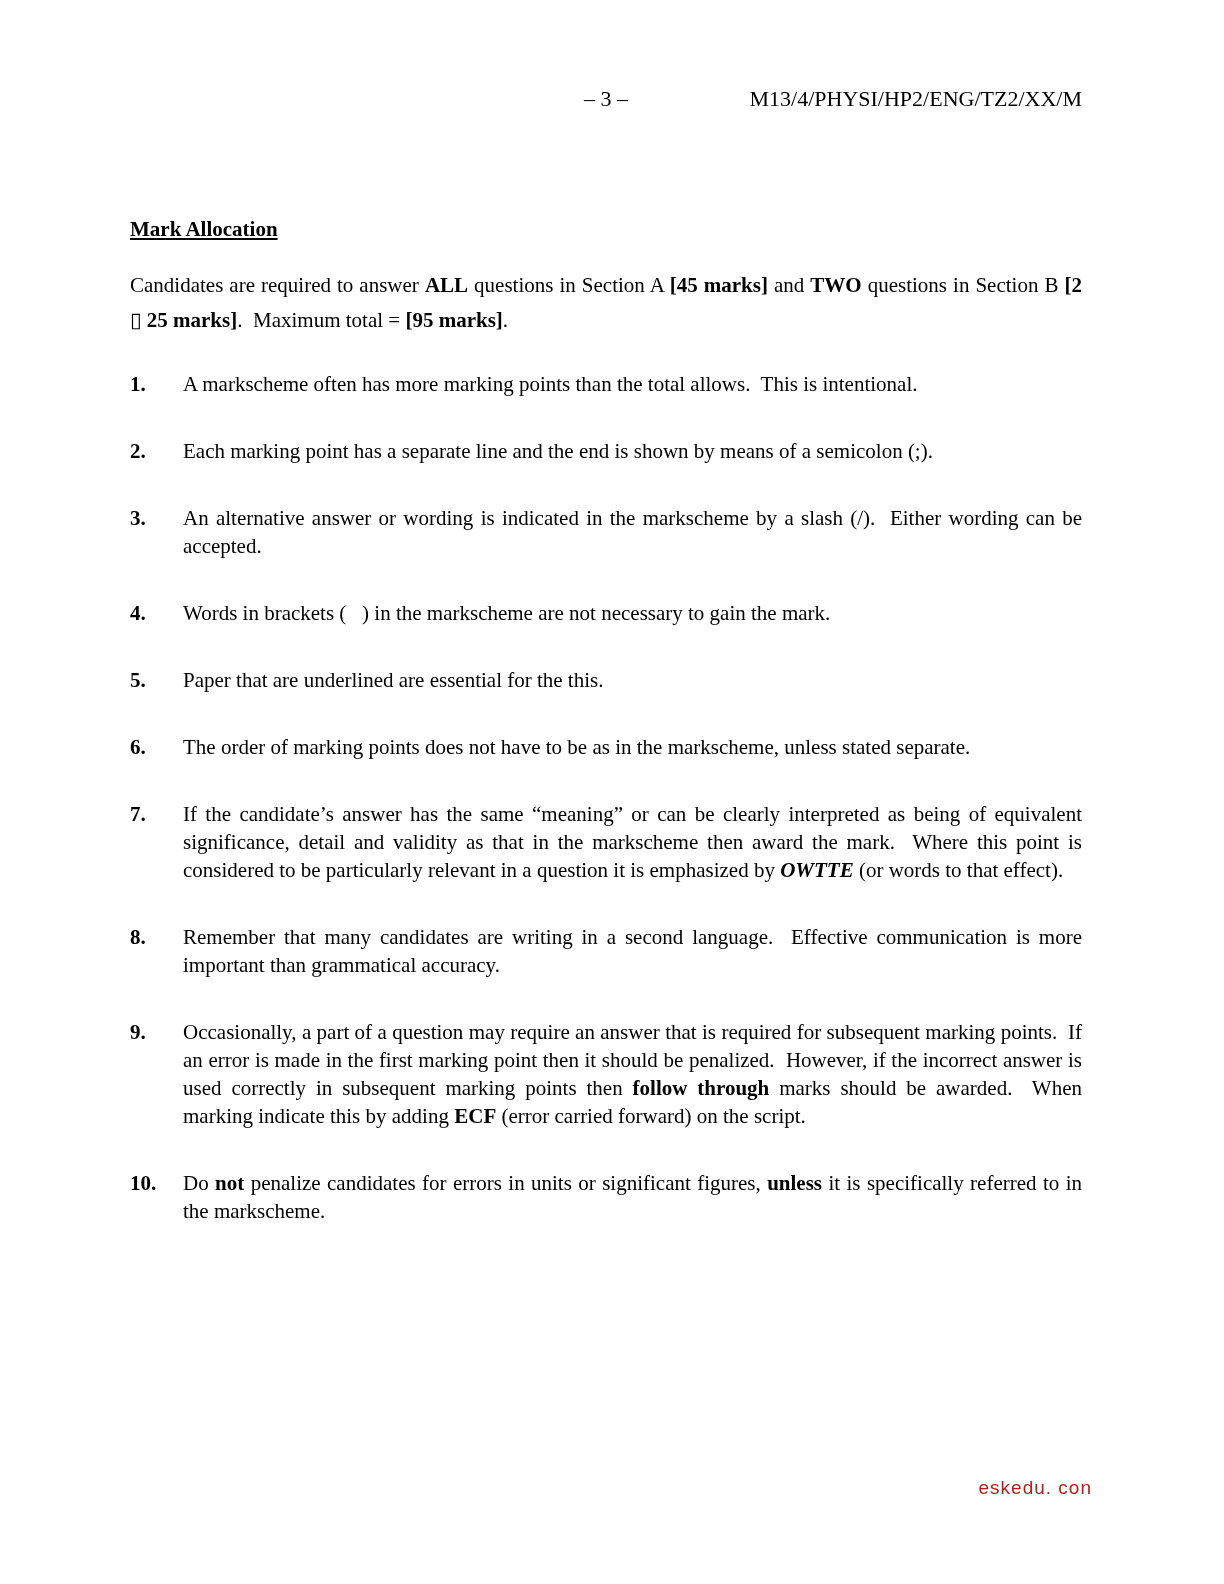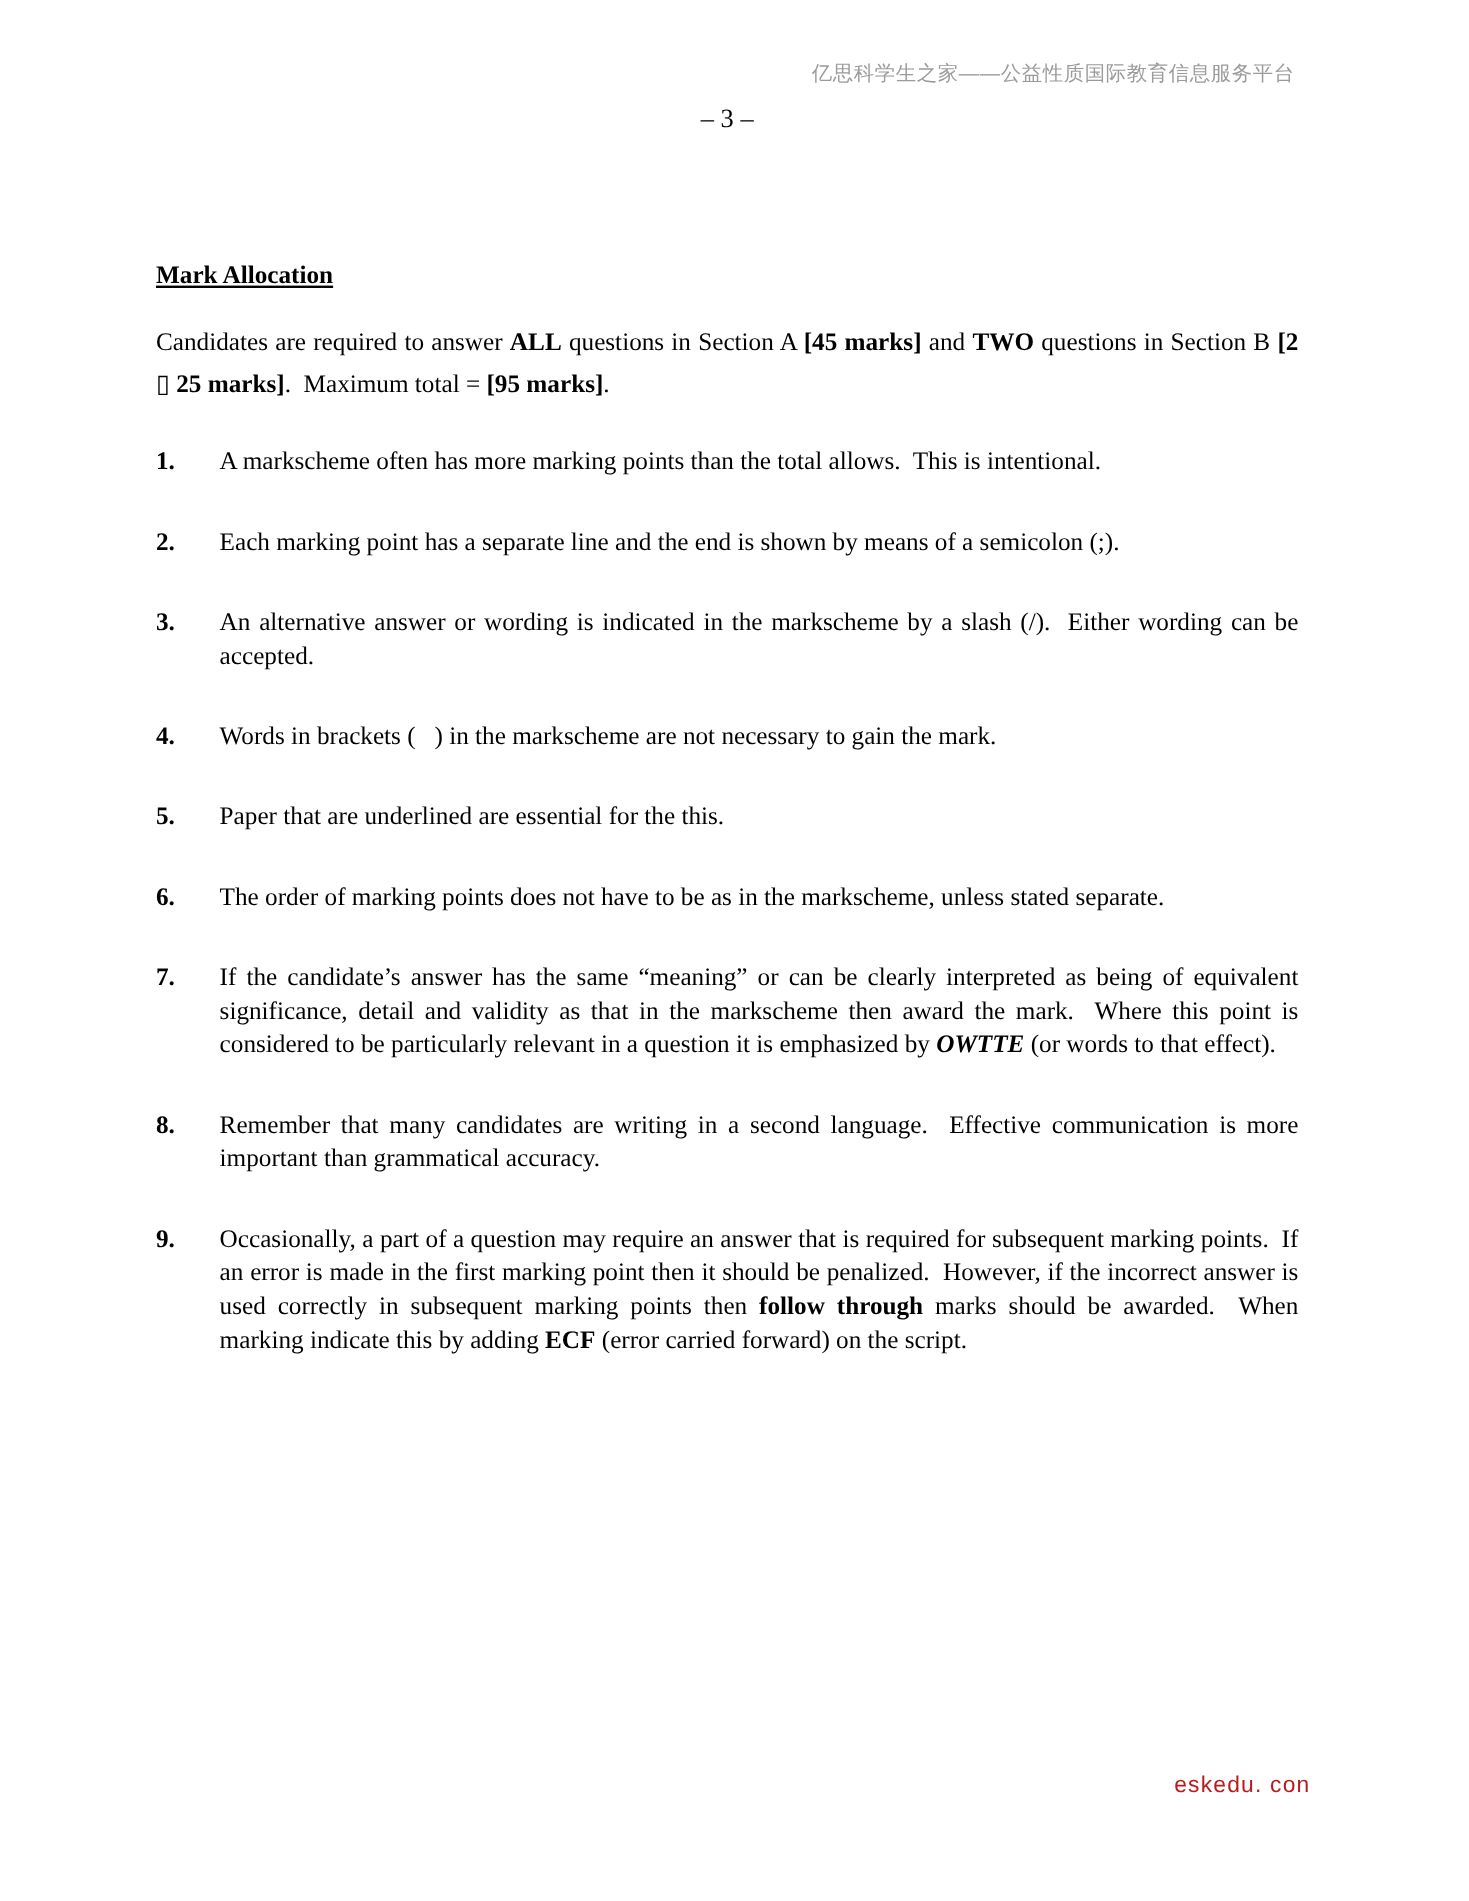--- a/index.html
+++ b/index.html
@@ -84,24 +84,24 @@
     font-size: 19px;
     color: #b91c1c;
     letter-spacing: 1px;
   }
 </style>
 </head>
 <body>
 
 <div class="page">
 
-  <div class="banner">亿思科学生之家——公益性质国际教育信息服务平台</div>
 
   <div class="header-row">
     <span class="page-num">– 3 –</span>
+    <span class="paper-code">M13/4/PHYSI/HP2/ENG/TZ2/XX/M</span>
   </div>
 
   <div class="content">
 
 
     <h2 class="section-heading">Mark Allocation</h2>
 
     <p class="intro"><span>Candidates are required to answer </span><span style="font-weight: bold;">ALL</span><span> questions in Section A </span><span style="font-weight: bold;">[45 marks]</span><span> and </span><span style="font-weight: bold;">TWO</span><span> questions in Section B </span><span style="font-weight: bold;">[2 ▯ 25 marks]</span><span>.&nbsp; Maximum total = </span><span style="font-weight: bold;">[95 marks]</span><span>.</span></p>
 
     <div class="list">
@@ -144,19 +144,23 @@
       <div class="item">
         <div class="num">8.</div>
         <div class="body"><span>Remember that many candidates are writing in a second language.&nbsp; Effective communication is more important than grammatical accuracy.</span></div>
       </div>
 
       <div class="item">
         <div class="num">9.</div>
         <div class="body"><span>Occasionally, a part of a question may require an answer that is required for subsequent marking points.&nbsp; If an error is made in the first marking point then it should be penalized.&nbsp; However, if the incorrect answer is used correctly in subsequent marking points then </span><span style="font-weight: bold;">follow through</span><span> marks should be awarded.&nbsp; When marking indicate this by adding </span><span style="font-weight: bold;">ECF</span><span> (error carried forward) on the script.</span></div>
       </div>
 
+      <div class="item">
+        <div class="num">10.</div>
+        <div class="body"><span>Do </span><span style="font-weight: bold;">not</span><span> penalize candidates for errors in units or significant figures, </span><span style="font-weight: bold;">unless</span><span> it is specifically referred to in the markscheme.</span></div>
+      </div>
 
     </div>
   </div>
 
   <div class="watermark">eskedu. con</div>
 
 </div>
 
 </body></html>

